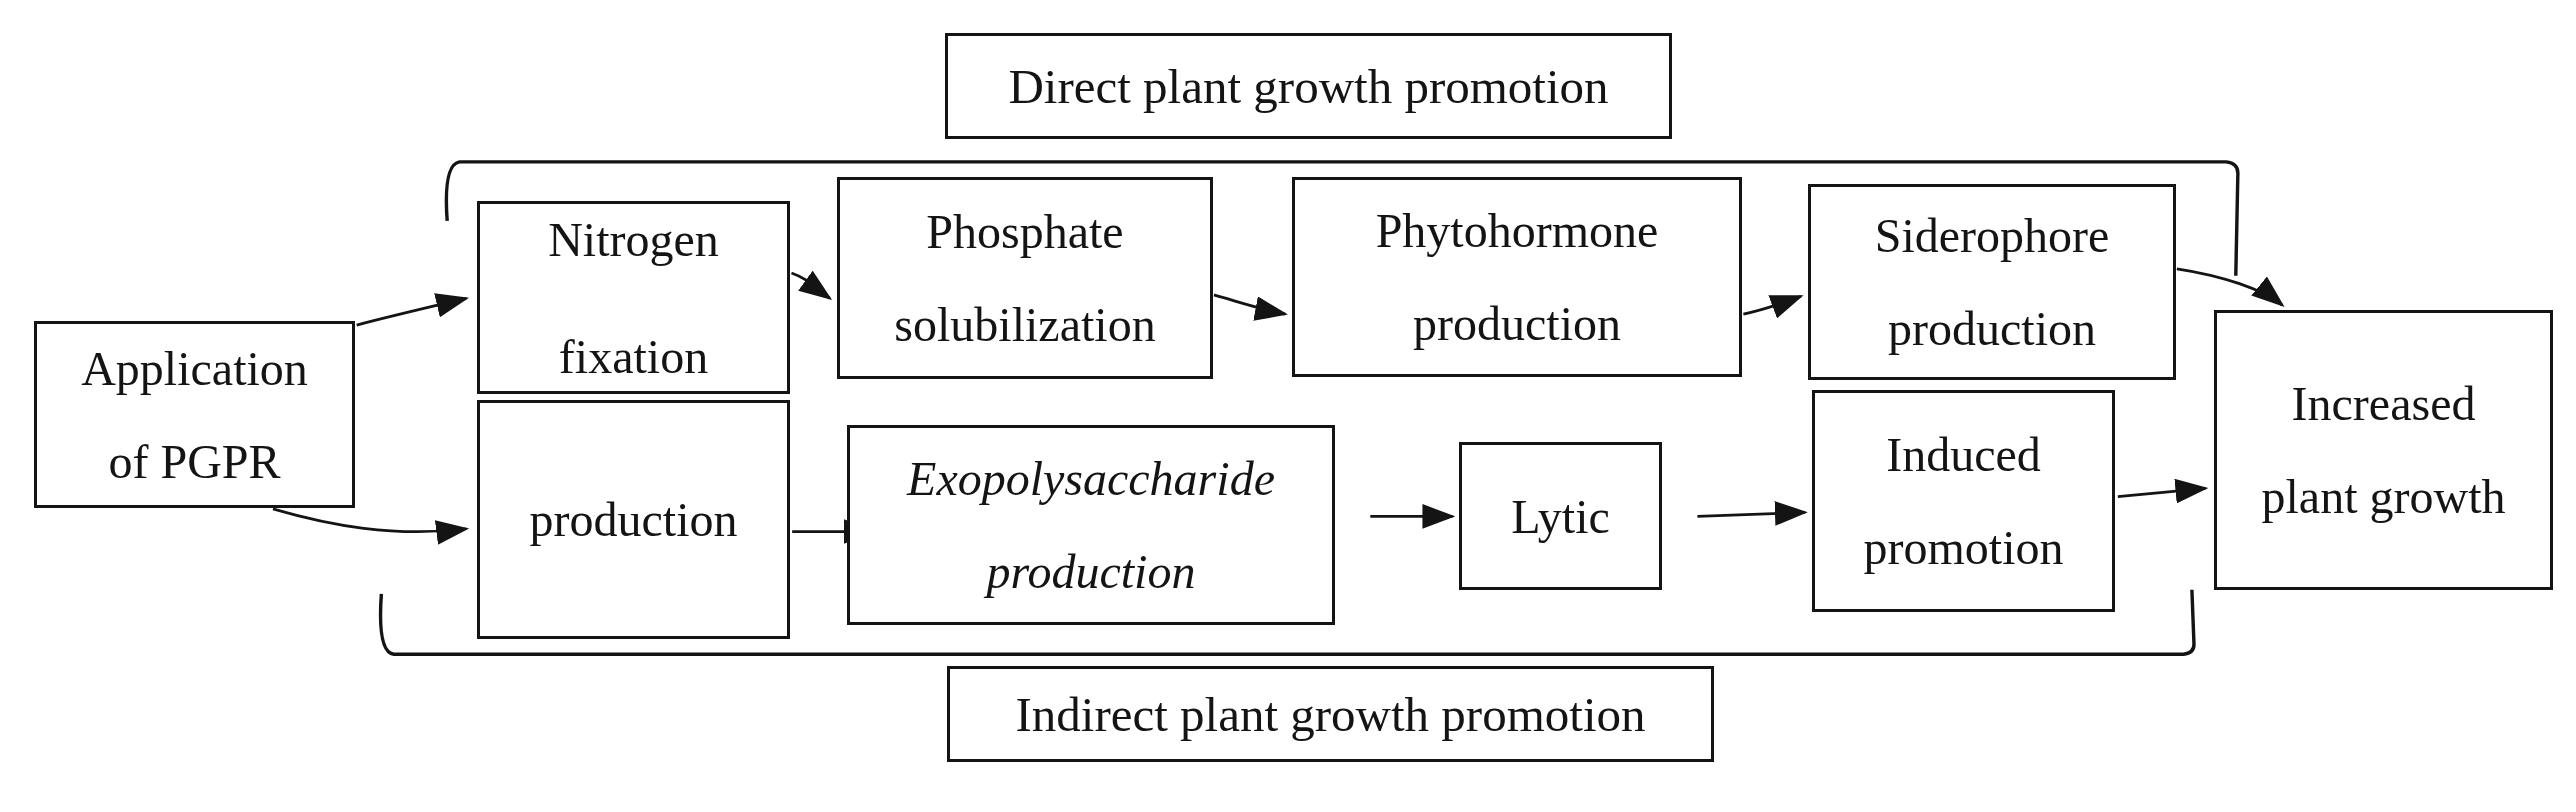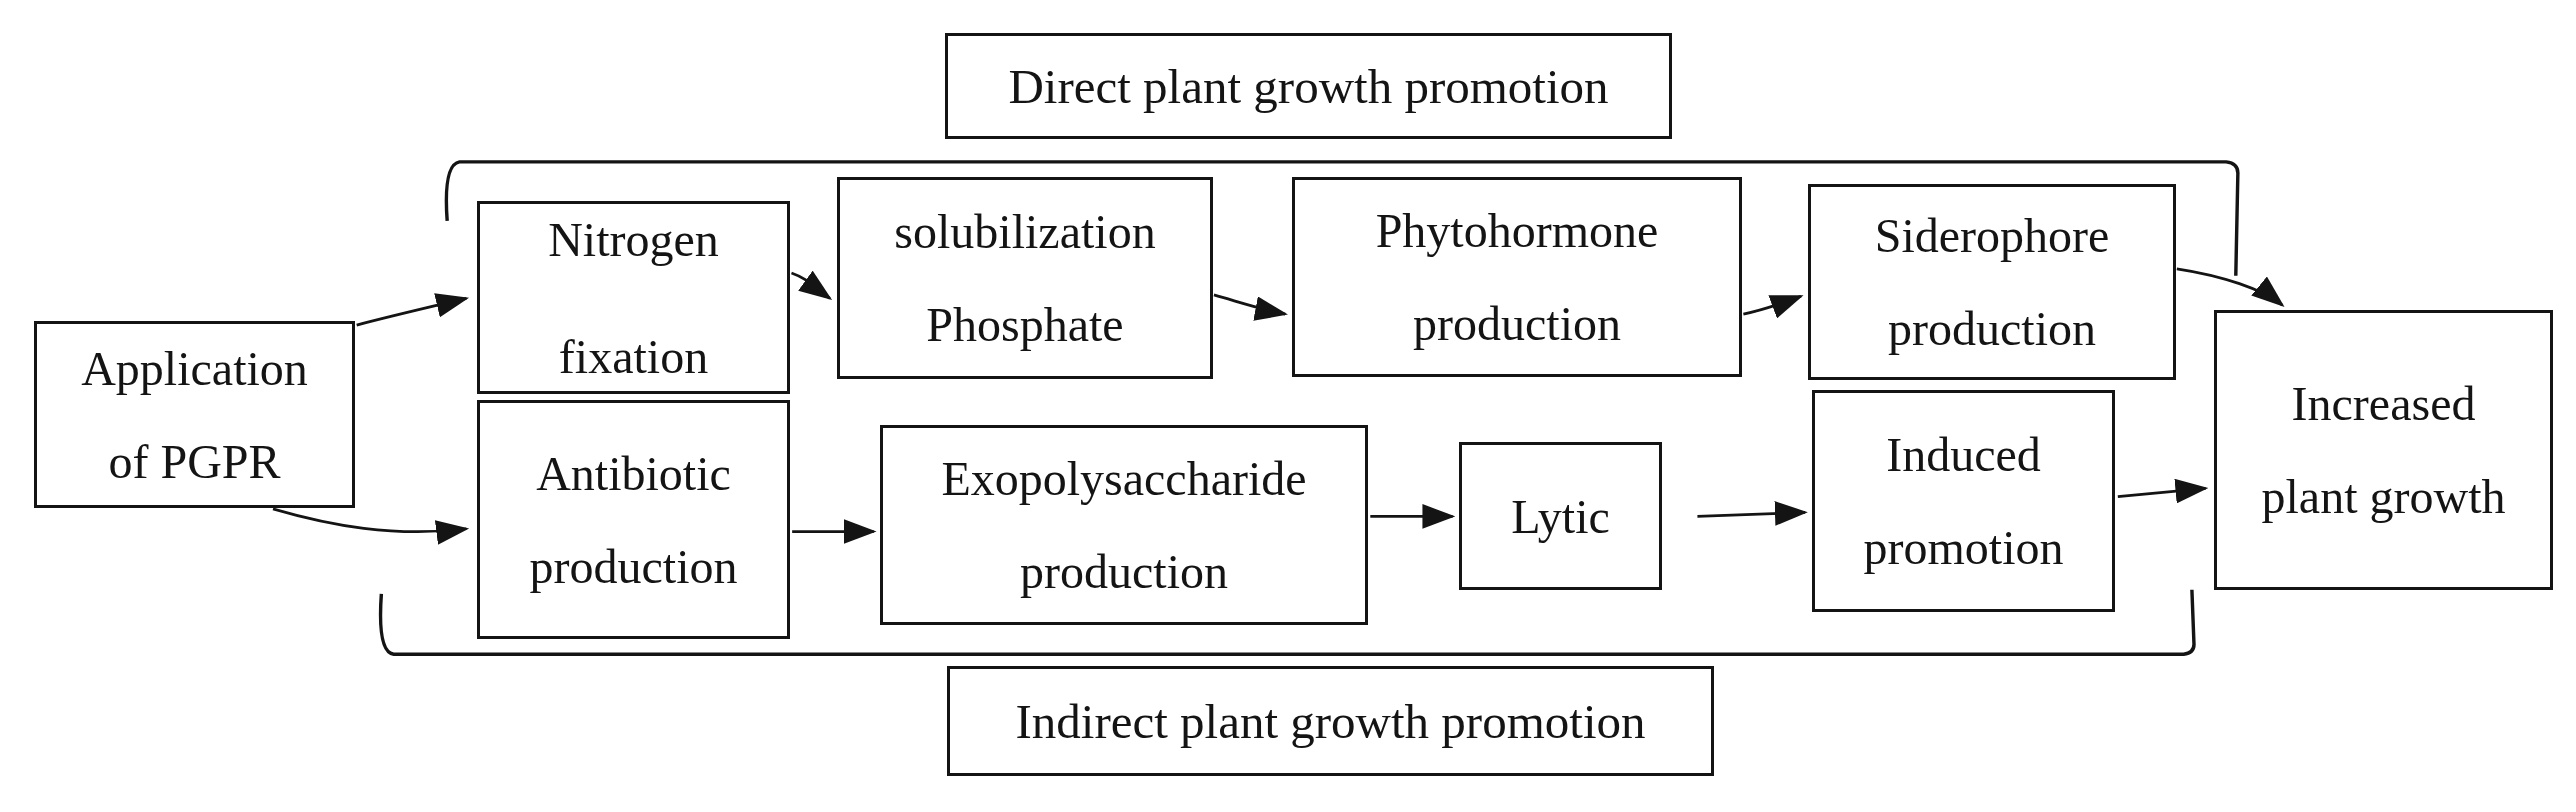--- a/index.html
+++ b/index.html
@@ -54,25 +54,25 @@
     white-space:nowrap;
   }
   
   #n-application      {left:34px;   top:321px; width:321px; height:187px;}
   #n-nitrogen         {left:477px;  top:201px; width:313px; height:193px;gap:24px;}
   #n-phosphate        {left:837px; top:177px; width:376px; height:202px;}
   #n-phytohormone     {left:1292px; top:177px; width:450px; height:200px;}
   #n-siderophore      {left:1808px; top:184px; width:368px; height:196px;}
   #n-increased        {left:2214px; top:310px; width:339px; height:280px;text-align:right;}
   #n-antibiotic       {left:477px;  top:400px; width:313px; height:239px;}
-  #n-exopolysaccharide{left:880px; top:425px; width:488px; height:200px;}
+  #n-exopolysaccharide{left:847px; top:425px; width:488px; height:200px;font-style:italic;}
   #n-lytic            {left:1459px; top:442px; width:203px; height:148px;}
   #n-induced          {left:1812px; top:390px; width:303px; height:222px;}
   #t-direct           {left:945px; top:33px;  width:727px; height:106px;}
-  #t-indirect         {left:947px; top:666px; width:767px; height:110px;}
+  #t-indirect         {left:947px; top:666px; width:767px; height:96px;}
 </style>
 </head>
 <body>
 
 <div class="stage">
 
   <svg class="wires" viewBox="0 0 3756 1184">
     <defs>
       <marker id="ah" viewBox="0 0 12 9" refX="11" refY="4.5" markerWidth="12" markerHeight="9" orient="auto">
         <path d="M0,0 L12,4.5 L0,9 Z" fill="var(--ink)"></path>
@@ -105,41 +105,40 @@
     <span>Application</span>
     <span>of PGPR</span>
   </div>
 
   <div class="node" id="n-nitrogen">
     <span>Nitrogen</span>
     <span>fixation</span>
   </div>
 
   <div class="node" id="n-phosphate">
+    <span>Phosphate</span>
     <span>solubilization</span>
-    <span>Phosphate</span>
   </div>
 
   <div class="node" id="n-phytohormone">
     <span>Phytohormone</span>
     <span>production</span>
   </div>
 
   <div class="node" id="n-siderophore">
     <span>Siderophore</span>
     <span>production</span>
   </div>
 
   <div class="node" id="n-increased">
     <span>Increased</span>
     <span>plant growth</span>
   </div>
 
   <div class="node" id="n-antibiotic">
-    <span>Antibiotic</span>
     <span>production</span>
   </div>
 
   <div class="node" id="n-exopolysaccharide">
     <span>Exopolysaccharide</span>
     <span>production</span>
   </div>
 
   <div class="node" id="n-lytic">
     <span>Lytic</span>

